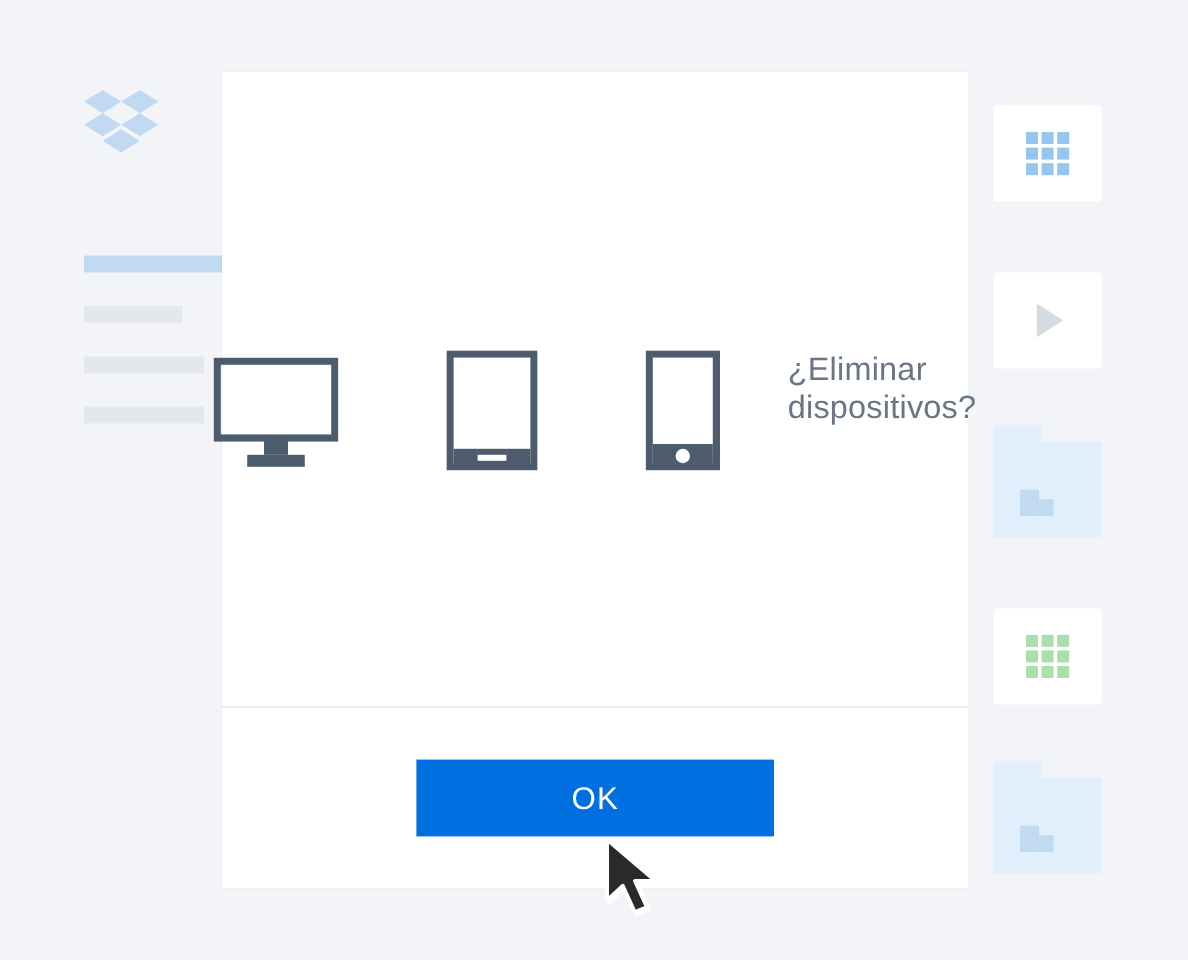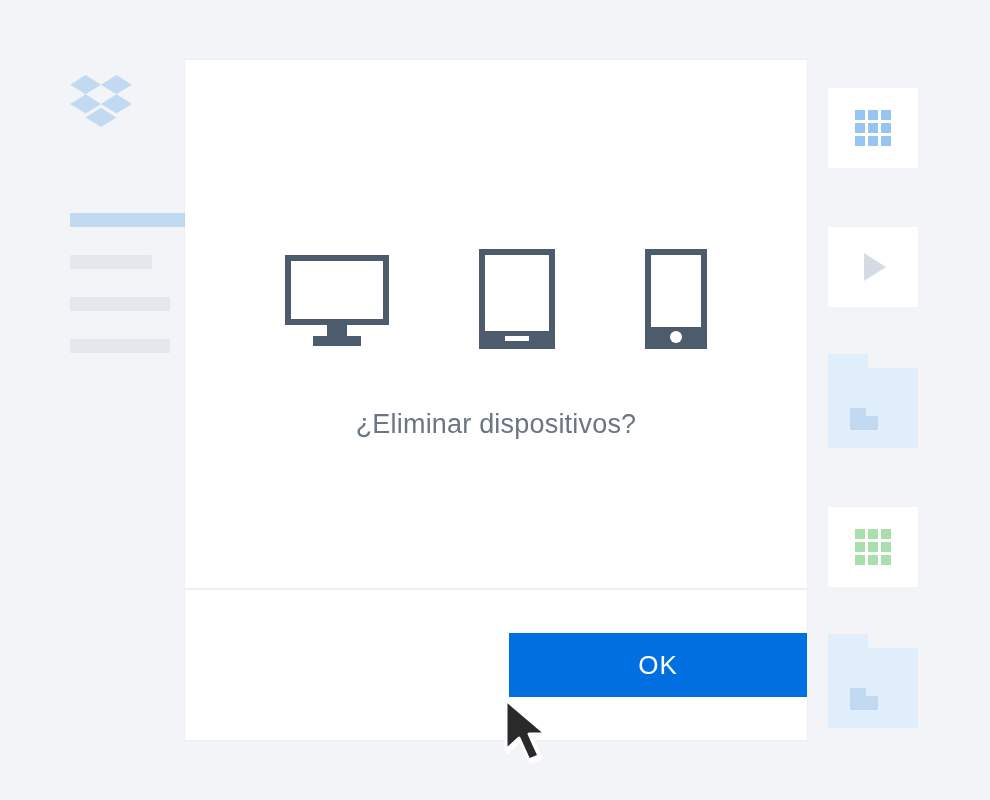--- a/index.html
+++ b/index.html
@@ -123,21 +123,21 @@
       left: 185px;
       top: 60px;
       width: 622px;
       background: #ffffff;
       box-shadow: 0 0 0 1px rgba(0,0,0,0.02);
     }
 
     .modal-body {
       height: 530px;
       display: flex;
-      flex-direction: column;
+      flex-direction: row;
       align-items: center;
       justify-content: center;
       gap: 56px;
       border-bottom: 2px solid #edf0f3;
     }
 
     .device-row {
       display: flex;
       align-items: flex-end;
       justify-content: center;
@@ -150,21 +150,21 @@
       font-size: 27px;
       font-weight: 400;
       color: #6a7585;
       letter-spacing: 0.2px;
     }
 
     .modal-footer {
       height: 150px;
       display: flex;
       align-items: center;
-      justify-content: flex-end;
+      justify-content: center;
     }
 
     .ok-button {
       width: 298px;
       height: 64px;
       background: #0070e0;
       color: #ffffff;
       border: none;
       font-size: 26px;
       font-weight: 400;

